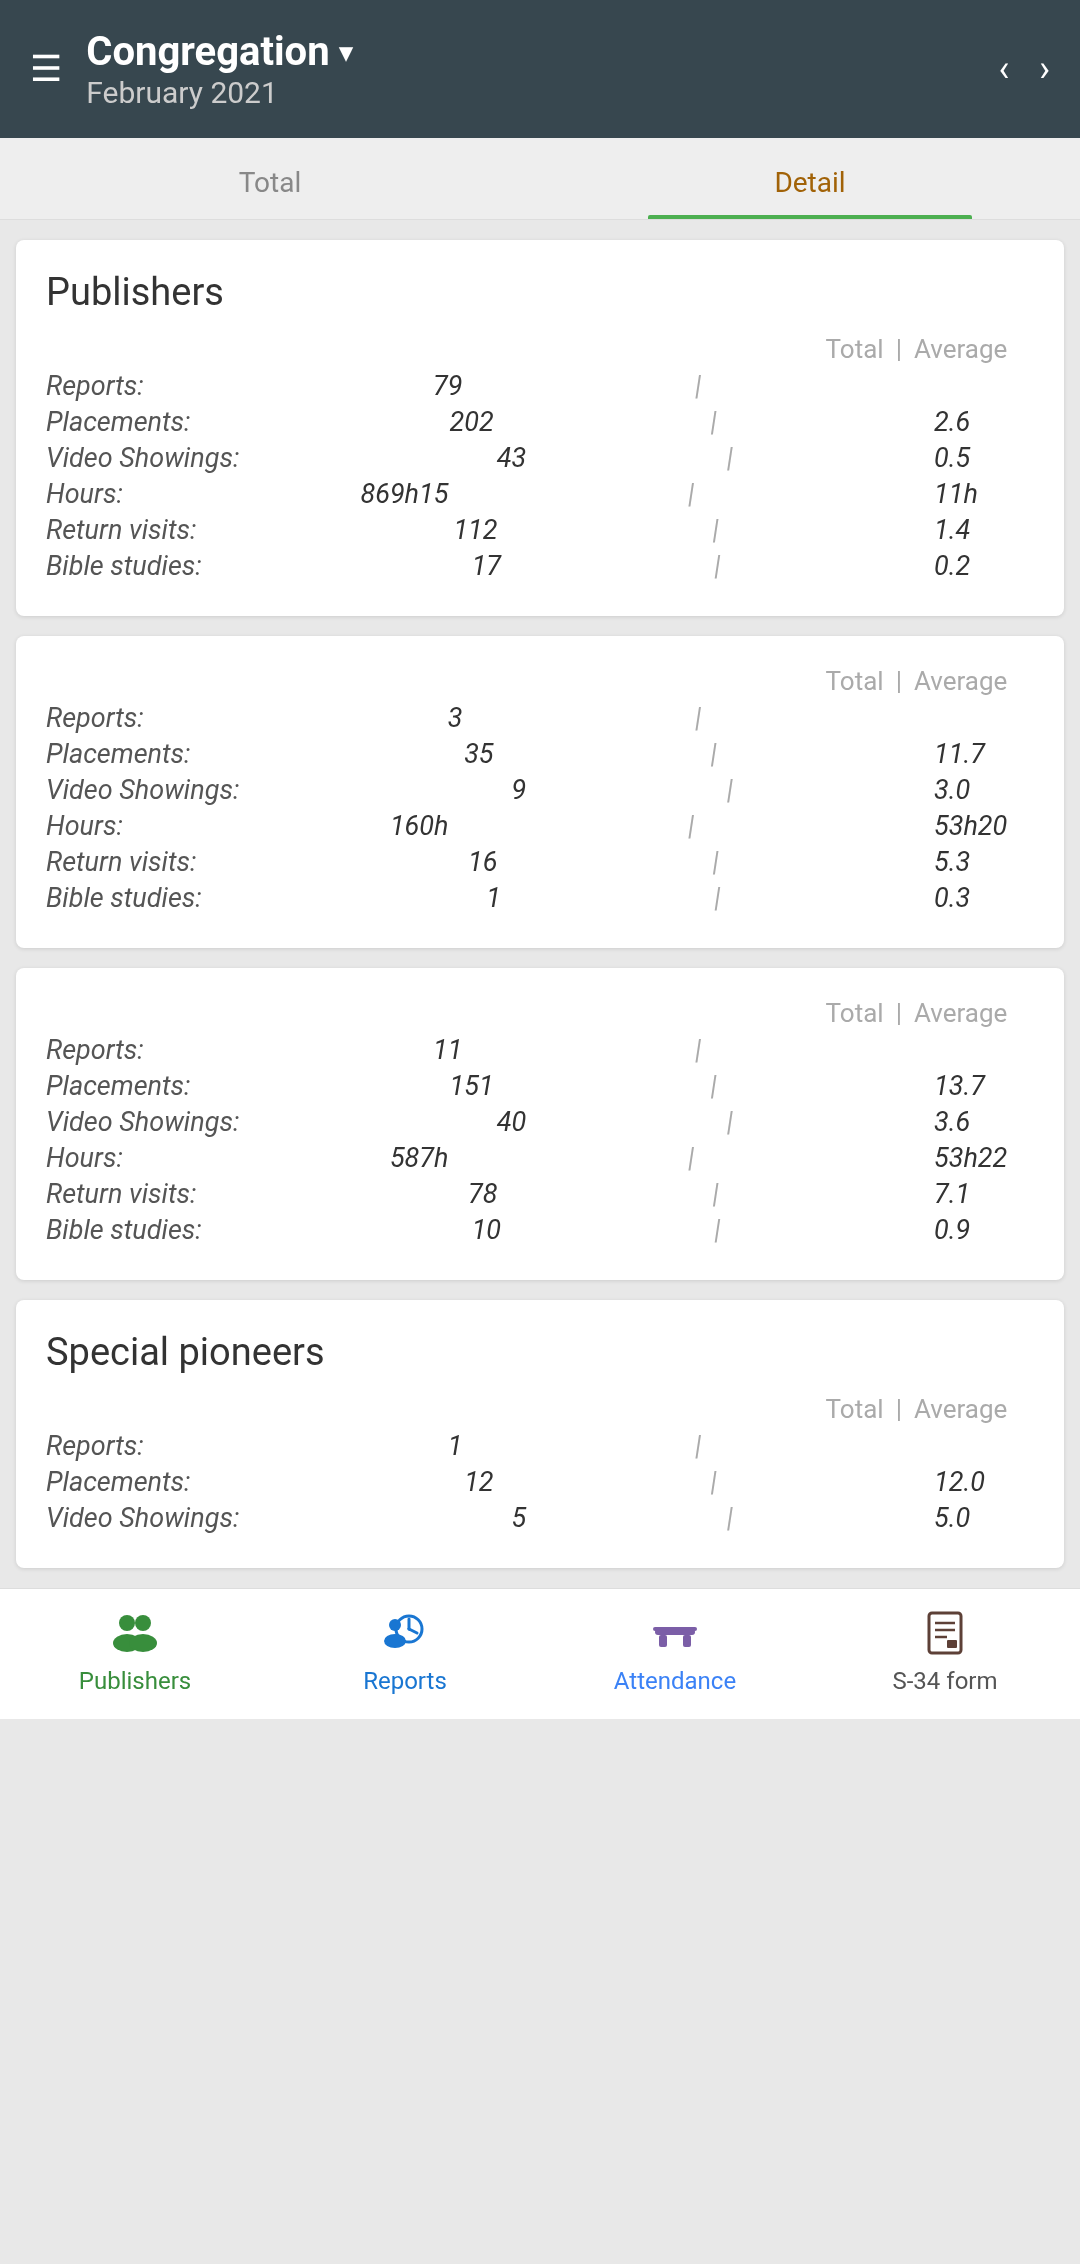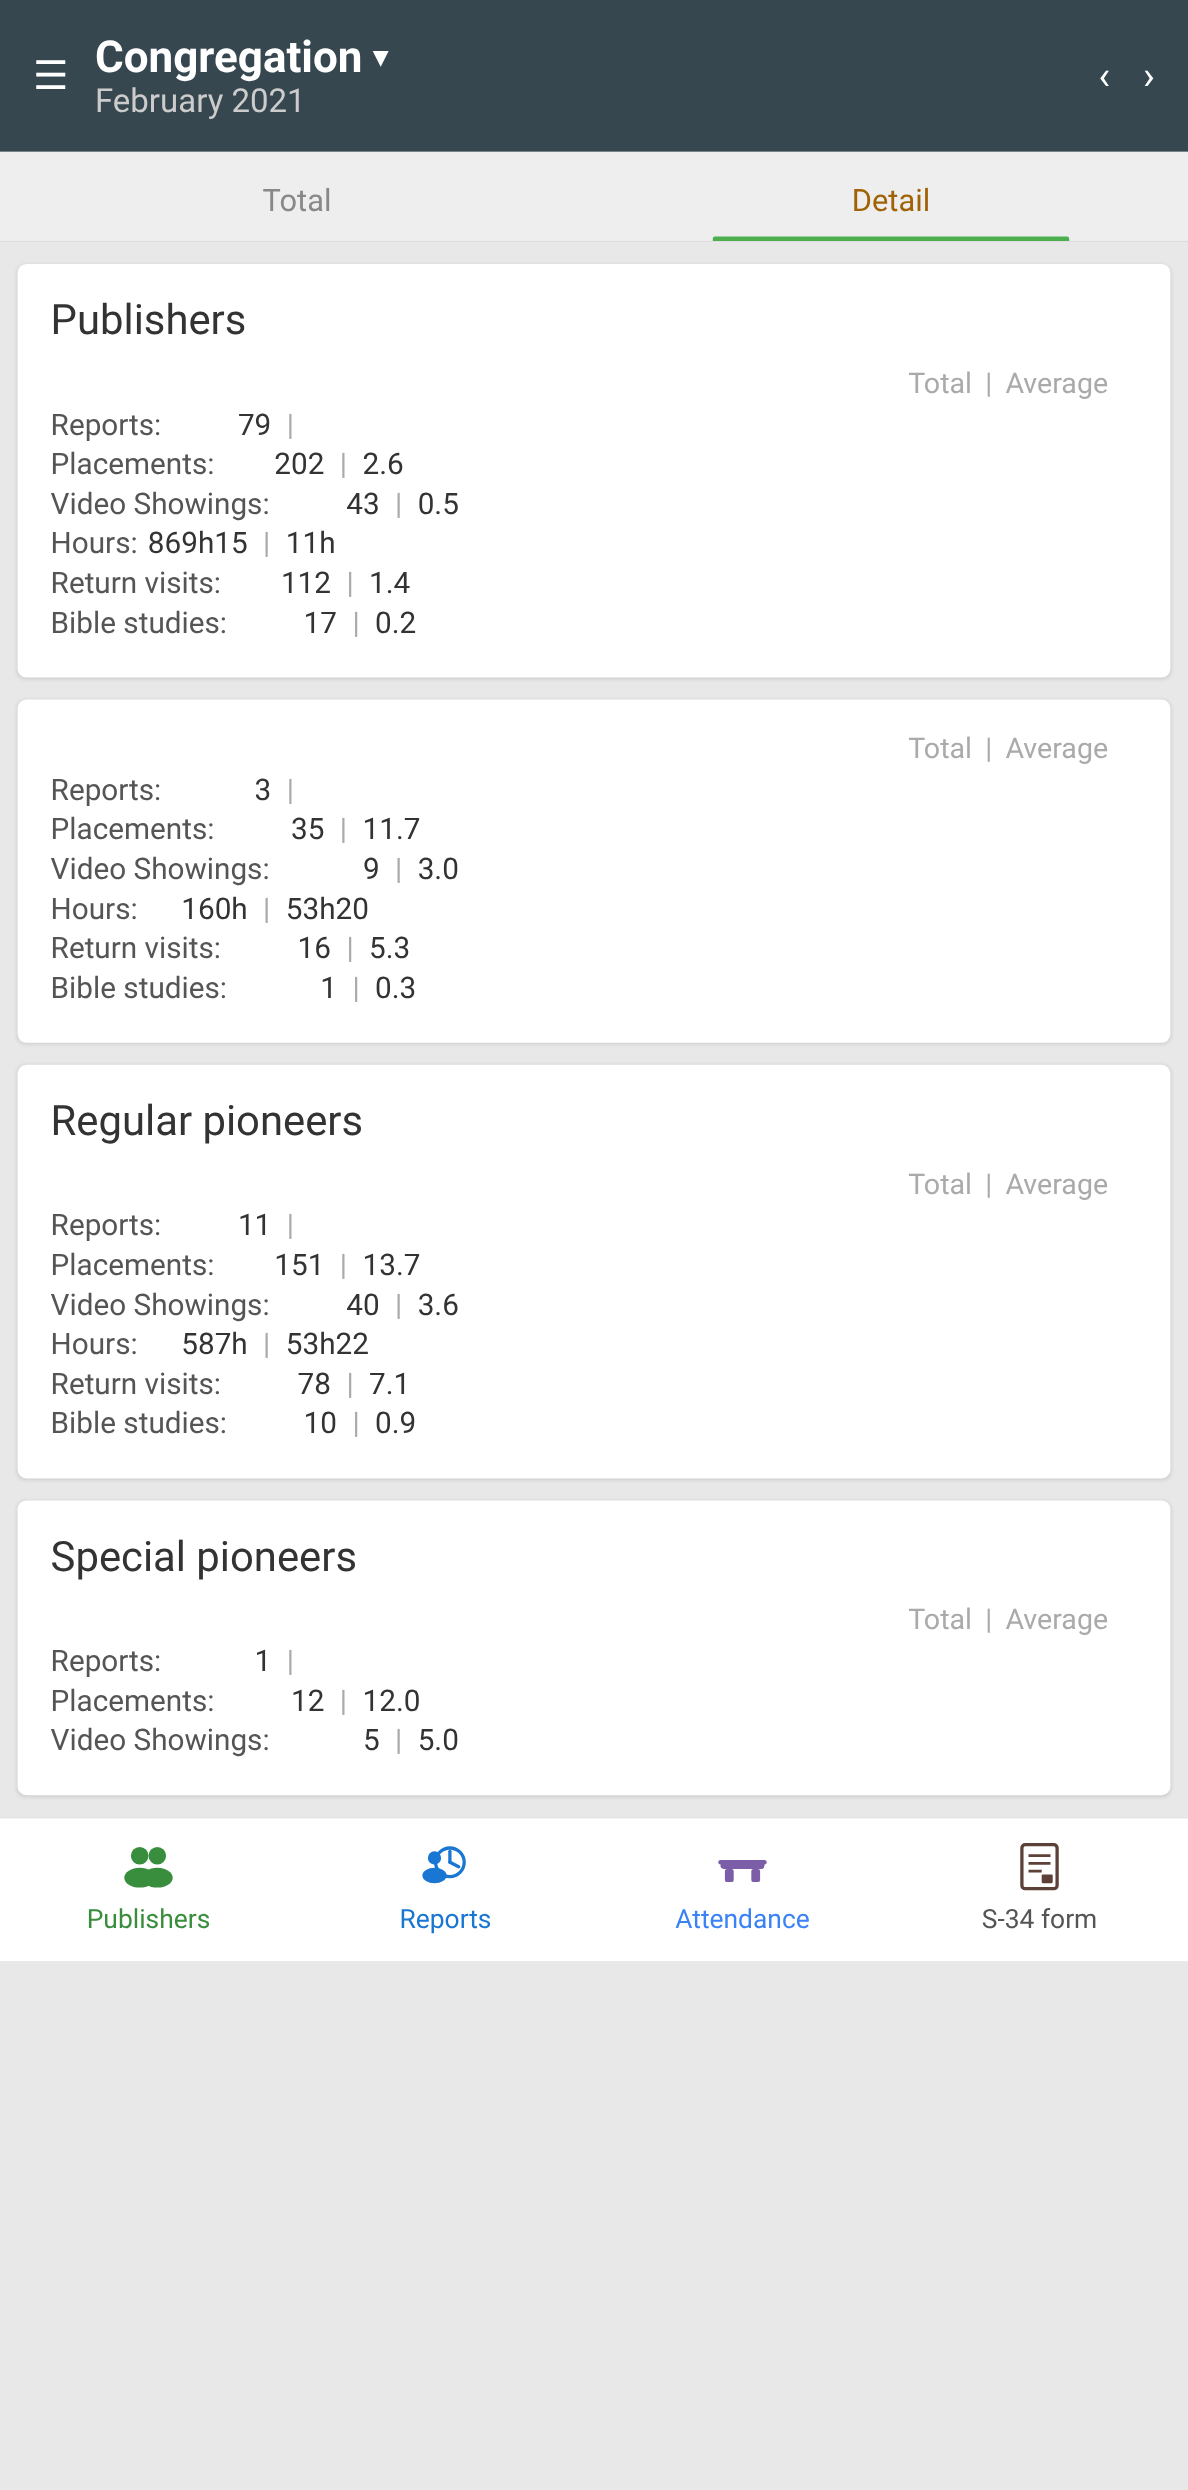--- a/index.html
+++ b/index.html
@@ -134,23 +134,24 @@
       font-size: 26px;
       padding: 0 12px;
     }
     .stats-header-avg {
       color: #aaa;
       font-size: 26px;
       min-width: 120px;
     }
     .stat-row {
       display: flex;
-      justify-content: flex-start;
+      justify-content: space-between;
       align-items: center;
       margin-bottom: 4px;
+      font-style: italic;
     }
     .stat-label {
       color: #555;
       font-size: 27px;
       text-align: right;
     }
     .stat-total {
       color: #333;
       font-size: 27px;
       min-width: 100px;
@@ -326,21 +327,20 @@
             <span class="stat-label">Bible studies:</span>
             <span class="stat-total">1</span>
             <span class="stat-sep">|</span>
             <span class="stat-avg">0.3</span>
           </div>
         </div>
     </div>
   </div>
 
   <div class="card">
-    <div class="card-title">Regular pioneers</div>
     <div class="stats-table">
       <div class="stats-header-row">
         <span class="stats-header-total">Total</span>
         <span class="stats-header-sep">|</span>
         <span class="stats-header-avg">Average</span>
       </div>
       <div id="regular-rows">
           <div class="stat-row">
             <span class="stat-label">Reports:</span>
             <span class="stat-total">11</span>

